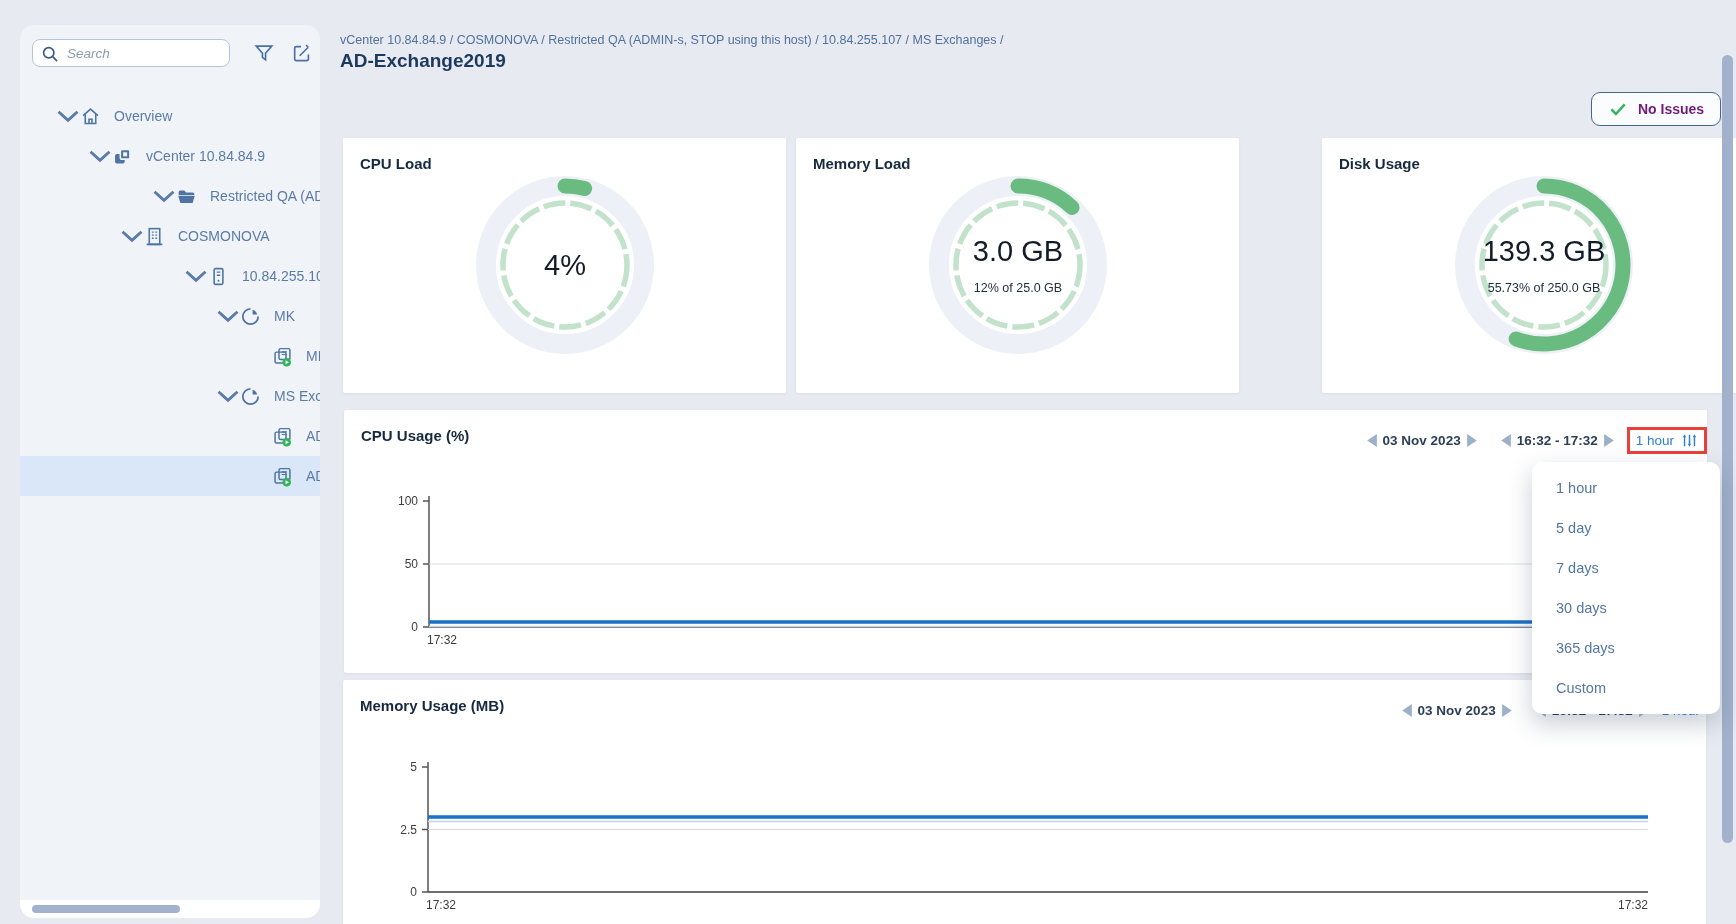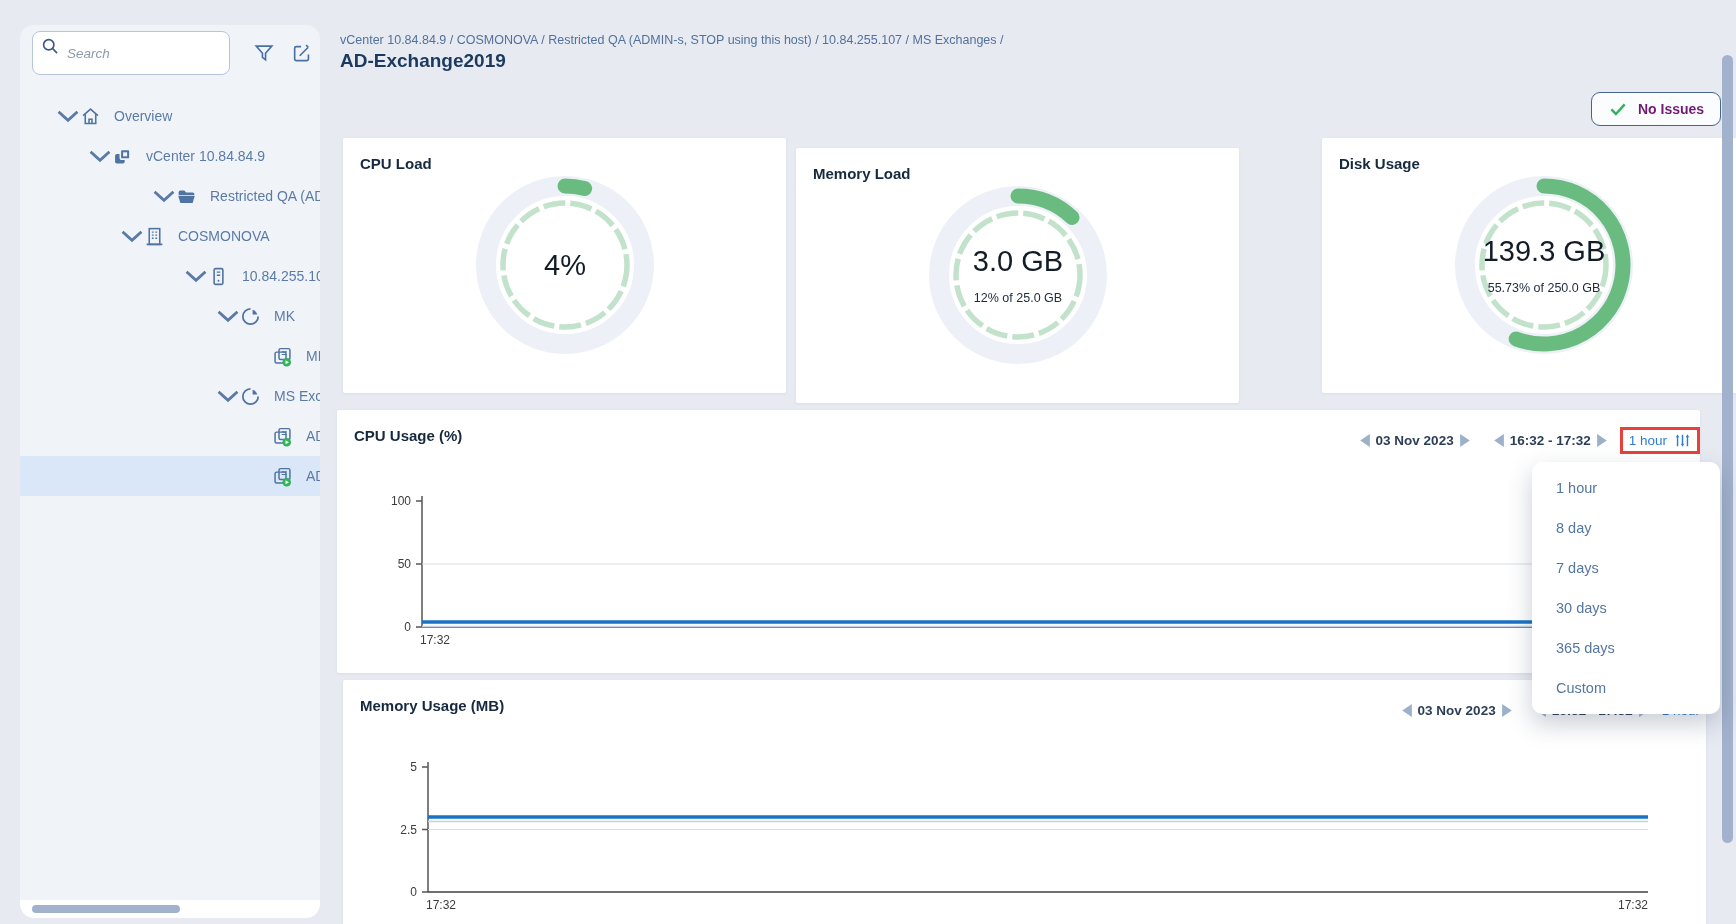--- a/index.html
+++ b/index.html
@@ -4,21 +4,21 @@
 <style>
   * { margin:0; padding:0; box-sizing:border-box; }
   html,body { width:1736px; height:924px; overflow:hidden;
     font-family:"Liberation Sans", sans-serif; background:#e7eaf1; color:#1c3a5e; }
   .abs { position:absolute; }
 
   
   #sidebar { left:20px; top:25px; width:300px; height:893px; background:#f0f4f9;
     border-radius:14px; overflow:hidden; }
   #search-row { position:absolute; left:12px; top:12px; width:276px; height:32px; display:flex; align-items:center; }
-  #search-box { position:relative; width:198px; height:44px; }
+  #search-box { position:relative; width:198px; height:28px; }
   #search-box input { width:100%; height:100%; border:1px solid #b6c5db; border-radius:8px;
     background:#fff; padding:0 8px 0 34px; font-size:13.5px; color:#33496b; outline:none;
     font-family:"Liberation Sans", sans-serif;}
   #search-box input::placeholder { color:#8d99ad; font-style:italic; }
   .side-ic { width:22px; height:22px; color:#4a6fa3; }
   #search-glyph { position:absolute; left:8px; top:5px; width:20px; height:20px; color:#3c5a86; }
   #filter-btn { position:absolute; left:221px; top:5px; background:none; border:none; cursor:pointer; }
   #compose-btn { position:absolute; left:259px; top:5px; background:none; border:none; cursor:pointer; }
   #tree { position:absolute; left:0; top:71px; width:100%; }
   .tree-row { height:40px; display:flex; align-items:center; white-space:nowrap; overflow:hidden;
@@ -37,30 +37,30 @@
   #page-title { left:340px; top:50px; font-size:19px; font-weight:bold; color:#1c3a5e; }
   #no-issues { left:1591px; top:92px; height:34px; display:flex; align-items:center; gap:10px;
     border:1.5px solid #46648f; border-radius:9px; background:#fbfcfe; padding:0 16px; cursor:pointer; }
   #no-issues .lbl { font-size:14px; font-weight:bold; color:#701a75; }
   #no-issues svg { width:20px; height:20px; }
 
   
   .card { position:absolute; background:#fff; border-radius:2px; box-shadow:0 1px 3px rgba(60,80,110,.08); }
   .card-title { position:absolute; left:17px; top:17px; font-size:15px; font-weight:bold; color:#16293e; }
   #gauge-cpu   { left:343px;  top:138px; width:443px; height:255px; }
-  #gauge-mem   { left:796px;  top:148px; width:443px; height:255px; }
+  #gauge-mem   { left:796px;  top:138px; width:443px; height:255px; }
   #gauge-disk  { left:1322px; top:138px; width:443px; height:255px; }
   .gauge-wrap { position:absolute; left:122px; top:27px; width:200px; height:200px; }
   .gauge-center { position:absolute; left:122px; top:27px; width:200px; height:200px;
     display:flex; flex-direction:column; align-items:center; justify-content:center; }
   .gauge-value { font-size:29px; color:#121c28; }
   .gauge-sub { font-size:12.5px; color:#1d2a3a; margin-top:13px; }
   .gauge-sub:empty { display:none; }
 
-  #cpu-chart-card { left:337px; top:410px; width:1363px; height:263px; }
+  #cpu-chart-card { left:344px; top:410px; width:1363px; height:263px; }
   #mem-chart-card { left:343px; top:680px; width:1363px; height:284px; }
   .chart-layer { position:absolute; left:0; top:0; width:100%; height:100%; pointer-events:none; }
   .chart-layer svg { width:100%; height:100%; }
   .tick { font-size:12px; fill:#3c3c3c; font-family:"Liberation Sans", sans-serif; }
 
   
   .time-nav { position:absolute; right:0px; top:14px; height:32px; display:flex; align-items:center;
     font-size:13.5px; font-weight:bold; color:#2c3e57; }
   .nav-arrow { width:13px; height:15px; background:none; border:none; cursor:pointer; padding:0;
     color:#9db0ca; margin:0 5px; }
@@ -417,20 +417,20 @@
         <line x1="85" y1="212" x2="1305" y2="212" stroke="#3f3f3f" stroke-width="1.5"></line>
         <line x1="85" y1="141.5" x2="1305" y2="141.5" stroke="#c2d4e6" stroke-width="1.5"></line>
         <line x1="85" y1="137" x2="1305" y2="137" stroke="#1a72c4" stroke-width="3.5"></line>
         <text x="83" y="229" class="tick">17:32</text>
         <text x="1305" y="229" text-anchor="end" class="tick">17:32</text>
       </svg></div>
 </div>
 
 <div id="interval-dropdown" class="abs">
     <div class="dd-item">1 hour</div>
-    <div class="dd-item">8 day</div>
+    <div class="dd-item">5 day</div>
     <div class="dd-item">7 days</div>
     <div class="dd-item">30 days</div>
     <div class="dd-item">365 days</div>
     <div class="dd-item">Custom</div>
   </div>
 
 <div id="v-scroll" class="abs"></div>
 
 </body></html>

